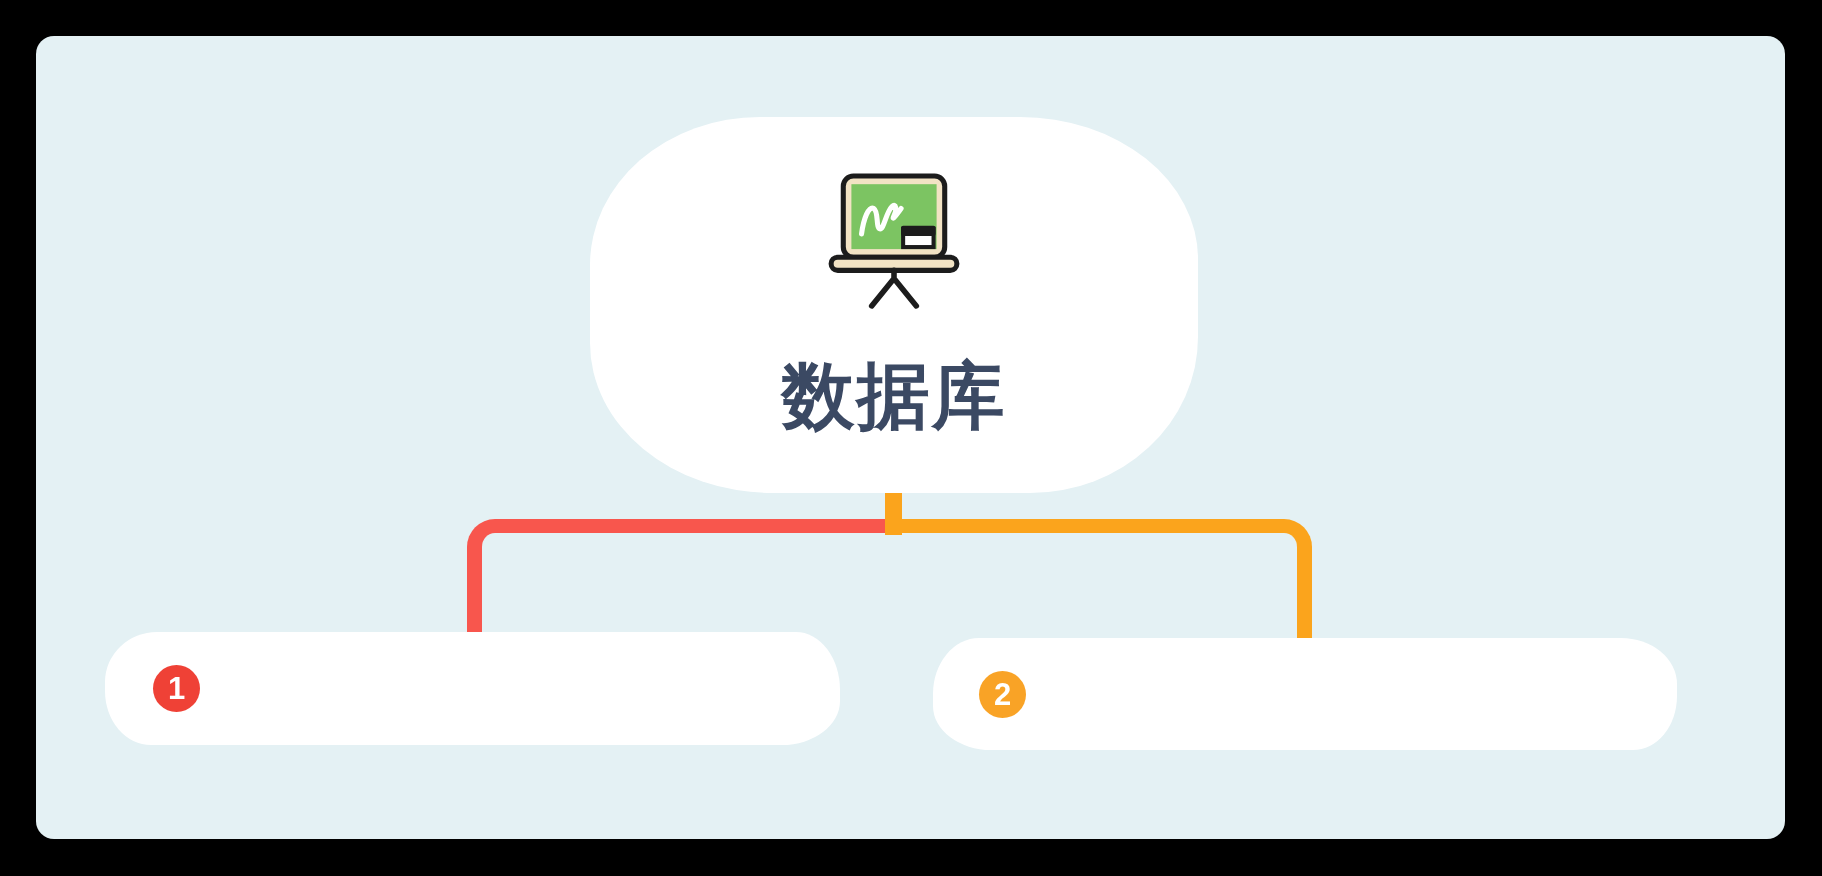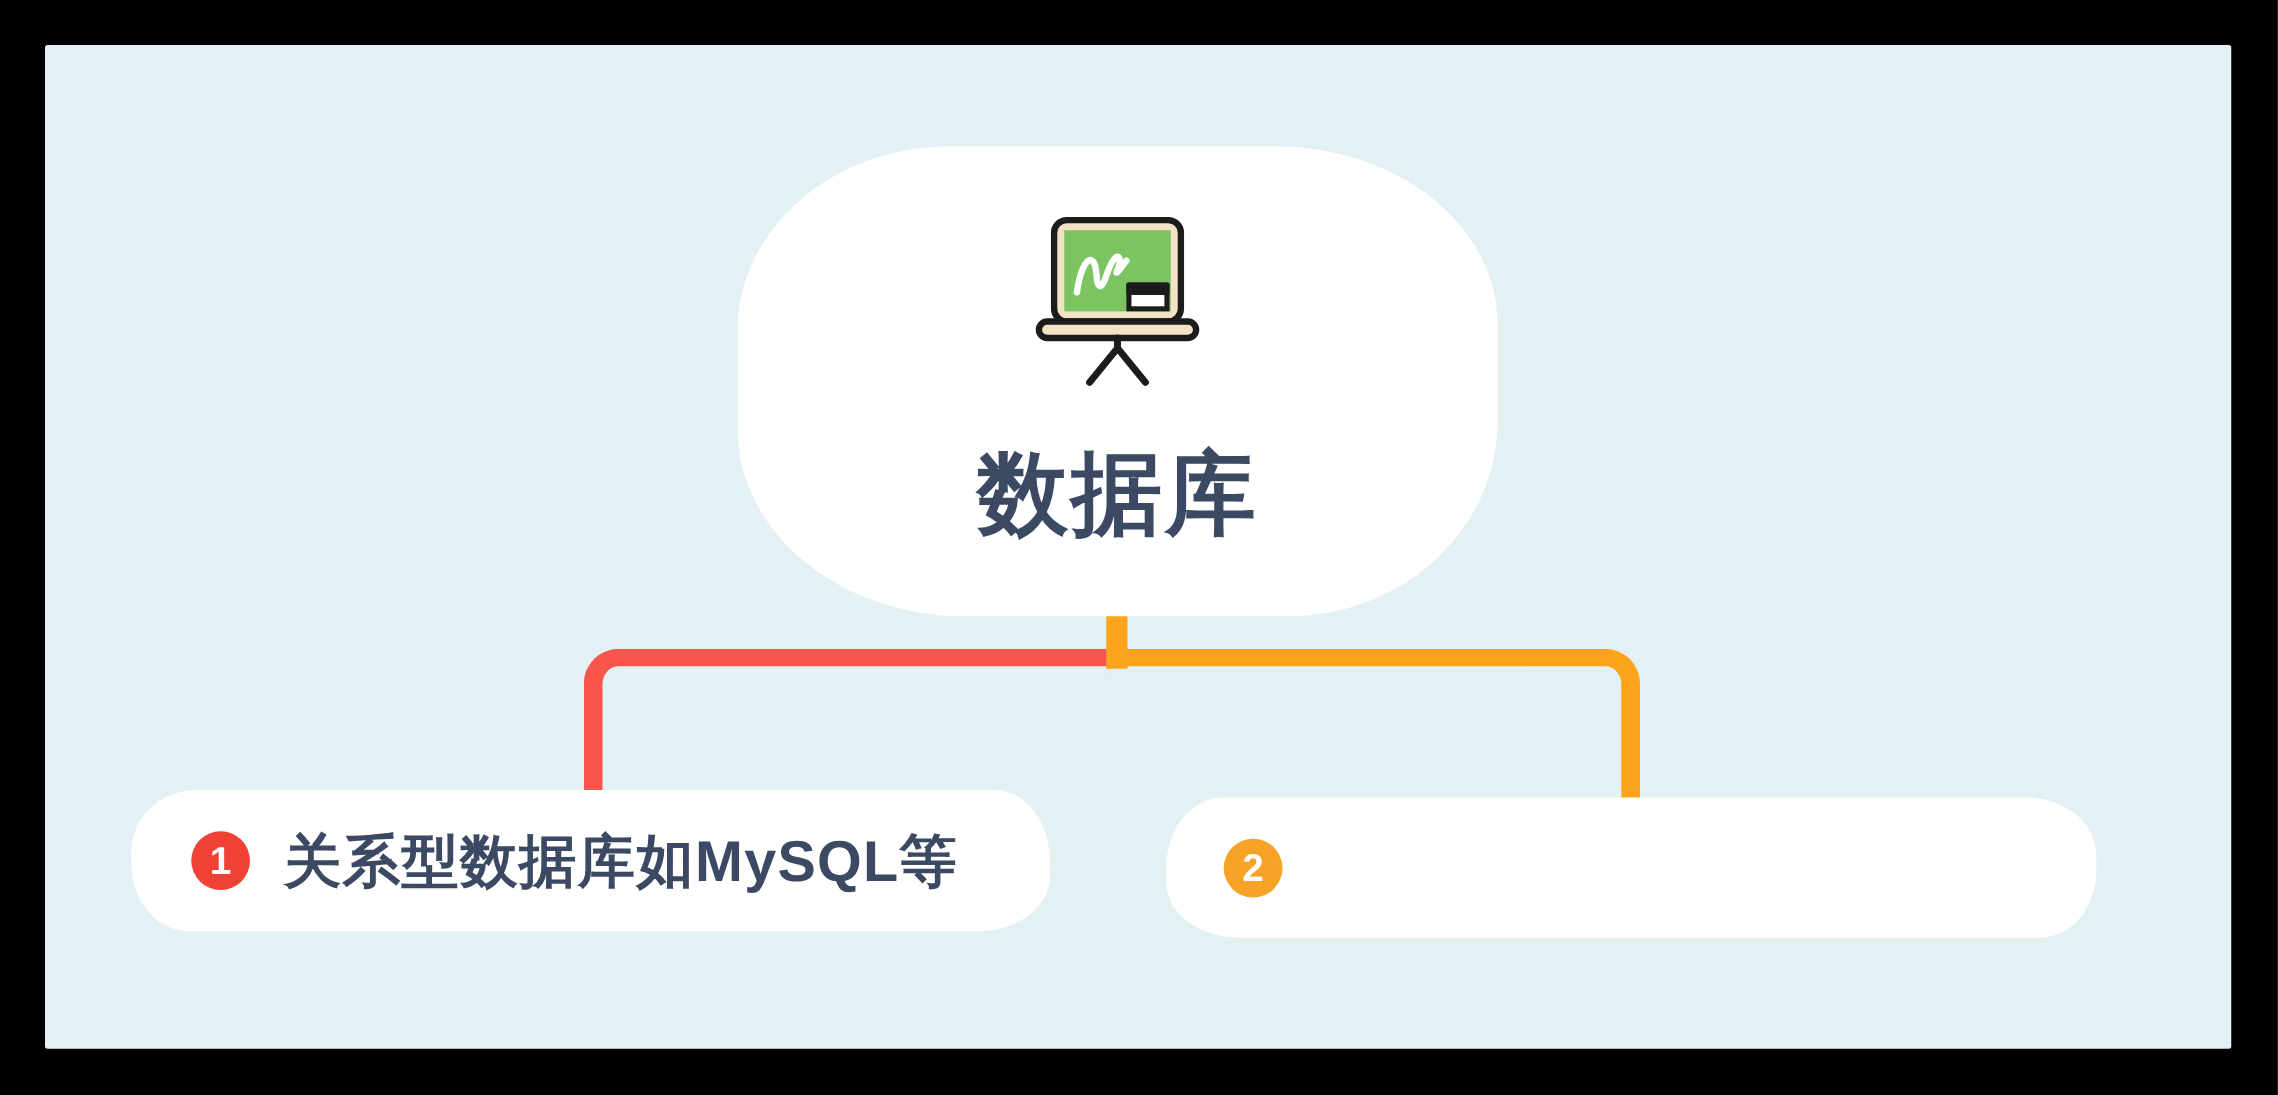--- a/index.html
+++ b/index.html
@@ -2,21 +2,21 @@
 <html><head>
 <meta charset="utf-8">
 <style>
   html,body{margin:0;padding:0;background:#000;}
   .stage{
     position:relative;width:1822px;height:876px;overflow:hidden;
     font-family:"Liberation Sans","DejaVu Sans",sans-serif;
   }
   .panel{
     position:absolute;left:36px;top:36px;width:1749px;height:803px;
-    border-radius:2px;
+    border-radius:18px;
   }
   
   .branch-line{position:absolute;box-sizing:border-box;border-style:solid;border-width:0;}
   .branch-left{
     left:431px;top:483px;width:419px;height:117px;
     border-top-width:14px;border-left-width:15px;border-top-left-radius:28px;
   }
   .branch-right{
     left:850px;top:483px;width:426px;height:123px;
     border-top-width:14px;border-right-width:15px;border-top-right-radius:28px;
@@ -75,21 +75,20 @@
         <rect x="79" y="57" width="30" height="18" stroke-width="4" style="fill: rgb(255, 255, 255); stroke: rgb(28, 28, 28);"></rect>
         <rect x="77" y="54" width="34" height="10" rx="2" style="fill: rgb(28, 28, 28);"></rect>
         <rect x="8" y="85" width="124" height="13" rx="6.5" stroke-width="5" style="fill: rgb(242, 227, 196); stroke: rgb(28, 28, 28);"></rect>
         <path d="M 70,98 L 70,106 M 70,106 L 48,133 M 70,106 L 92,133" fill="none" stroke-width="5.5" stroke-linecap="round" style="stroke: rgb(28, 28, 28);"></path>
       </svg>
       <div class="root-title" style="color: rgb(59, 73, 99);">数据库</div>
     </div>
 
     <div class="child-node child-left" style="background-color: rgb(255, 255, 255);">
       <div class="badge" style="background-color: rgb(239, 65, 54);">1</div>
-      <div class="child-label" style="color: rgb(59, 73, 99);">关系型数据库如MySQL等</div>
     </div>
 
     <div class="child-node child-right" style="background-color: rgb(255, 255, 255);">
       <div class="badge" style="background-color: rgb(249, 163, 38);">2</div>
     </div>
 
   </div>
 </div>
 
 </body></html>

